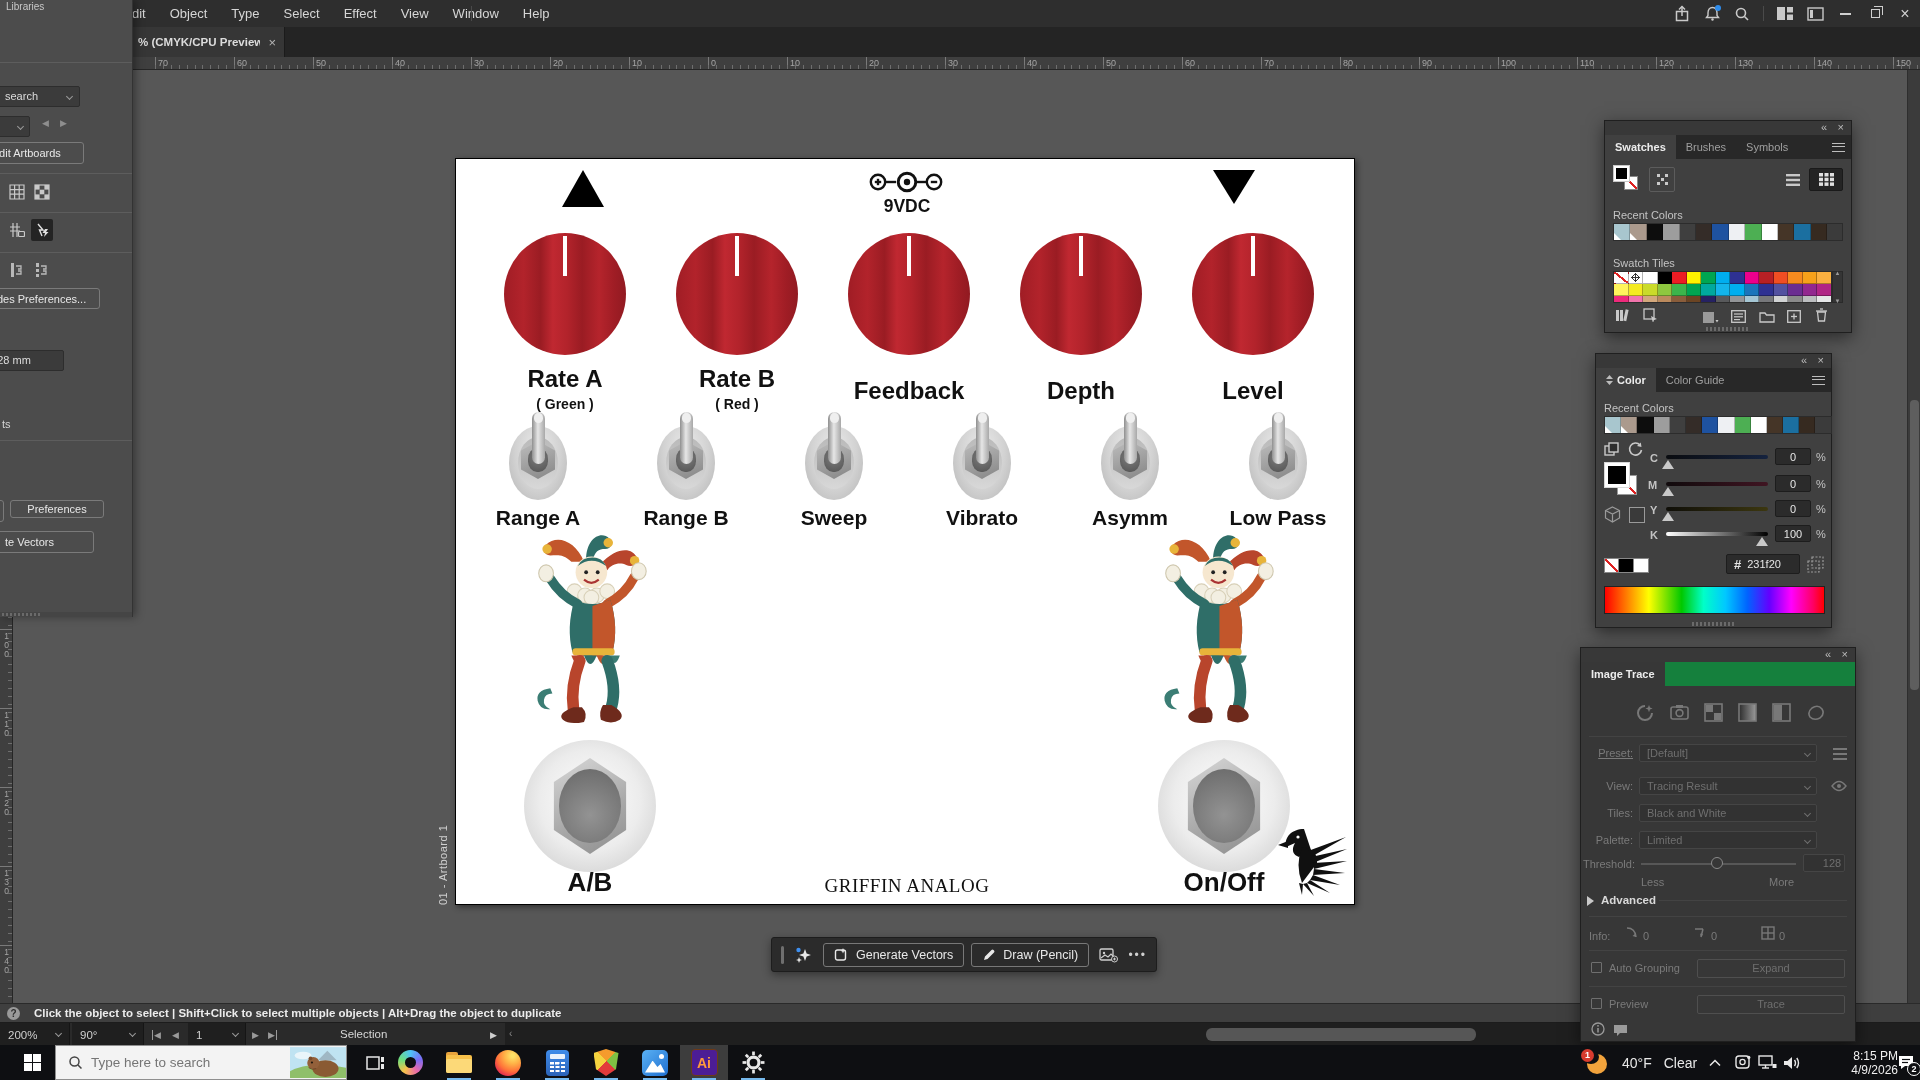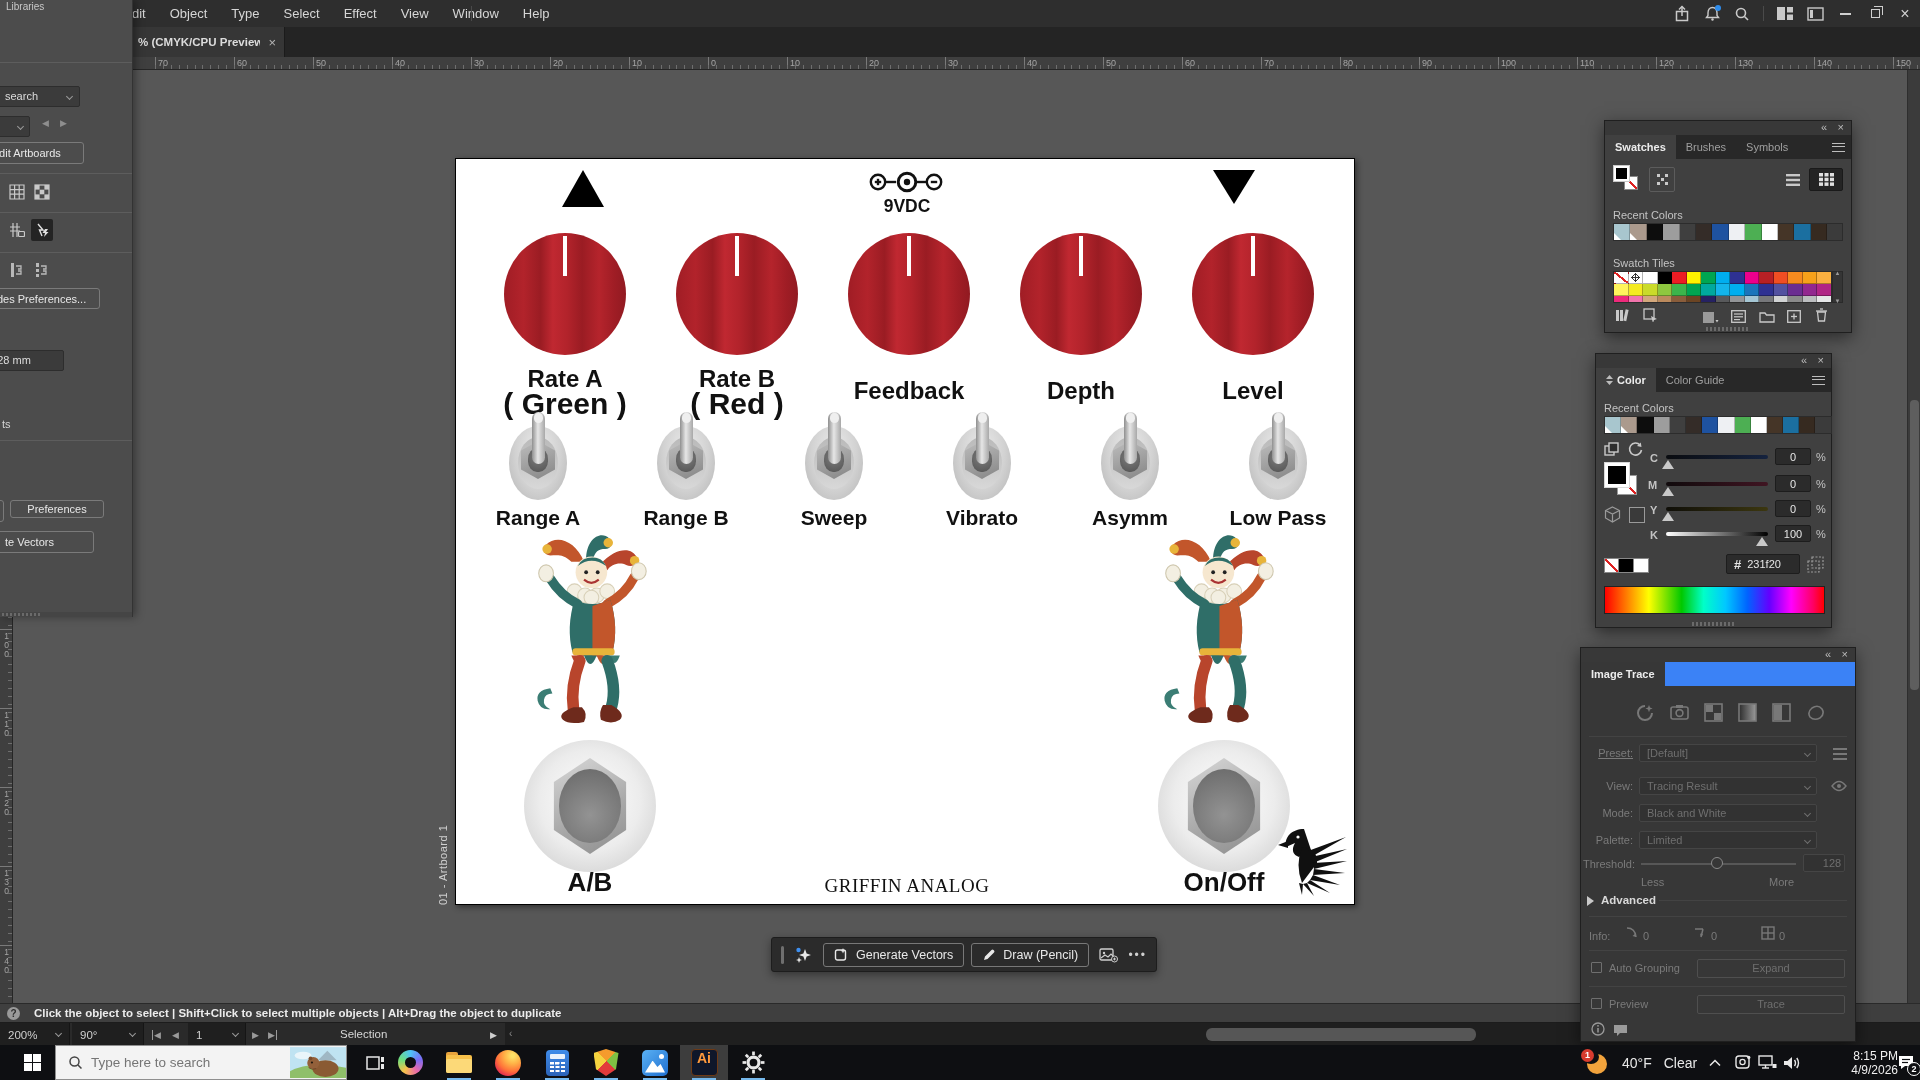--- a/index.html
+++ b/index.html
@@ -64,21 +64,21 @@
   #jack-label { position:absolute; left:401px; top:36px; width:100px; text-align:center;
     font-size:19px; font-weight:bold; color:#111; transform:scaleX(.92); letter-spacing:0; }
 
   #knob-row { position:absolute; left:48px; top:74px; width:810px; display:flex; justify-content:space-between; }
   .knob-cell { width:122px; display:flex; flex-direction:column; align-items:center; }
   .knob { width:122px; height:122px; border-radius:50%; position:relative;
     background:linear-gradient(90deg,#a01d25 0%,#b2232b 16%,#9a1c23 30%,#c02831 40%,#b2232b 52%,#9a1c23 64%,#b5242c 78%,#a01d25 90%,#911a21 100%); }
   .knob-tick { position:absolute; left:calc(50% - 2px); top:3px; width:4px; height:40px; background:#fff; }
   .knob-label-wrap { height:58px; margin-top:7px; display:flex; flex-direction:column; justify-content:center; align-items:center; }
   .knob-label { font-size:24px; font-weight:bold; color:#111; line-height:26px; white-space:nowrap; }
-  .knob-sublabel { font-size:30px; font-weight:bold; color:#111; line-height:24px; white-space:nowrap; }
+  .knob-sublabel { font-size:14px; font-weight:bold; color:#111; line-height:24px; white-space:nowrap; }
 
   #switch-row { position:absolute; left:26px; top:267px; width:852px; display:flex; justify-content:space-between; }
   .switch-cell { width:112px; display:flex; flex-direction:column; align-items:center; }
   .toggle { width:60px; height:74px; position:relative; }
   .t-base { position:absolute; left:1px; top:0; width:58px; height:74px; border-radius:50%;
     background:radial-gradient(ellipse at 50% 35%, #ededed 0%, #d2d2d2 55%, #b3b3b3 100%); }
   .t-ring { position:absolute; left:10px; top:11px; width:40px; height:52px; border-radius:50%;
     background:linear-gradient(180deg,#b9b9b9,#d8d8d8); }
   .t-nut { position:absolute; left:13px; top:15px; width:34px; height:38px;
     clip-path:polygon(50% 0%,100% 25%,100% 75%,50% 100%,0% 75%,0% 25%);
@@ -779,21 +779,21 @@
       <div class="underline"></div>
     </div>
     <div class="task-icon" style="left:631px;">
       <div style="position:relative;width:26px;height:26px;border-radius:5px;background:linear-gradient(135deg,#5ab1f4,#1f6fd0);overflow:hidden;">
         <div style="position:absolute;left:3px;bottom:3px;width:20px;height:12px;background:#fff;clip-path:polygon(0 100%,38% 0,62% 55%,78% 30%,100% 100%);"></div>
         <div style="position:absolute;right:4px;top:4px;width:5px;height:5px;border-radius:50%;background:#fff;"></div>
       </div>
       <div class="underline"></div>
     </div>
     <div class="task-icon ti-active" style="left:680px;">
-      <div style="width:27px;height:27px;border-radius:4px;background:#0f172a;border:1.5px solid #6e3a15;display:flex;justify-content:center;">
+      <div style="width:27px;height:27px;border-radius:4px;background:#4c1d95;border:1.5px solid #6e3a15;display:flex;align-items:center;justify-content:center;">
         <span style="color:#ff9a3c;font-weight:bold;font-size:14px;">Ai</span>
       </div>
       <div class="underline"></div>
     </div>
     <div class="task-icon" style="left:729px;">
       <svg width="23" height="23" viewBox="0 0 22 22">
           <g stroke="#e8e8e8" stroke-width="2.6">
             <line x1="11" y1="0.5" x2="11" y2="4"></line>
             <line x1="11" y1="18" x2="11" y2="21.5"></line>
             <line x1="0.5" y1="11" x2="4" y2="11"></line>
@@ -1120,21 +1120,21 @@
         </svg></span>
     <div style="position:absolute; left:8px; top:232px; width:221px; height:28px; border:1px solid #222; background:linear-gradient(90deg,#ff0000,#ff7f00 10%,#ffff00 20%,#00c800 35%,#00ffc8 45%,#00c8ff 55%,#0064ff 65%,#6400ff 75%,#ff00ff 85%,#ff0064 95%,#ff0000);"></div>
     <div class="gripper"></div>
   </div>
 
   <div class="panel" id="trace-panel" style="left:1580px; top:647px; width:276px; height:395px;">
     <div class="p-header">
       <span class="ph-ic" style="right:24px;">«</span>
       <span class="ph-ic" style="right:7px;">×</span>
     </div>
-    <div class="p-tabs" style="background:#3b82f6;">
+    <div class="p-tabs" style="background:#15803d;">
       <div class="p-tab active">Image Trace</div>
     </div>
 
     <div style="position:absolute; left:55px; top:55px; display:flex; gap:15px;">
       <span><svg width="19" height="19" viewBox="0 0 19 19">
             <path d="M9 3 a7 7 0 1 0 7 7" fill="none" stroke="#787878" stroke-width="2"></path>
             <path d="M13 2 l1 2.6 2.6 1 -2.6 1 -1 2.6 -1 -2.6 -2.6 -1 2.6 -1 z" fill="#787878"></path>
           </svg></span>
       <span><svg width="19" height="19" viewBox="0 0 19 19">
             <rect x="1" y="4" width="17" height="12" rx="2" fill="none" stroke="#787878" stroke-width="1.6"></rect>
@@ -1179,21 +1179,21 @@
 
     <span class="tr-label" style="left:2px; top:132px;">View:</span>
     <div class="tr-dd" style="left:58px; top:129px; width:178px;">
       <span>Tracing Result</span><span class="chev"></span>
     </div>
     <span style="position:absolute; right:8px; top:130px;"><svg width="16" height="12" viewBox="0 0 16 12">
           <path d="M1 6 q7 -9 14 0 q-7 9 -14 0 z" fill="none" stroke="#787878" stroke-width="1.4"></path>
           <circle cx="8" cy="6" r="2" fill="#787878"></circle>
         </svg></span>
 
-    <span class="tr-label" style="left:2px; top:159px;">Mode:</span>
+    <span class="tr-label" style="left:2px; top:159px;">Tiles:</span>
     <div class="tr-dd" style="left:58px; top:156px; width:178px;">
       <span>Black and White</span><span class="chev"></span>
     </div>
 
     <span class="tr-label" style="left:2px; top:186px;">Palette:</span>
     <div class="tr-dd" style="left:58px; top:183px; width:178px;">
       <span>Limited</span><span class="chev"></span>
     </div>
 
     <span class="tr-dim" style="left:2px; top:210px;">Threshold:</span>

